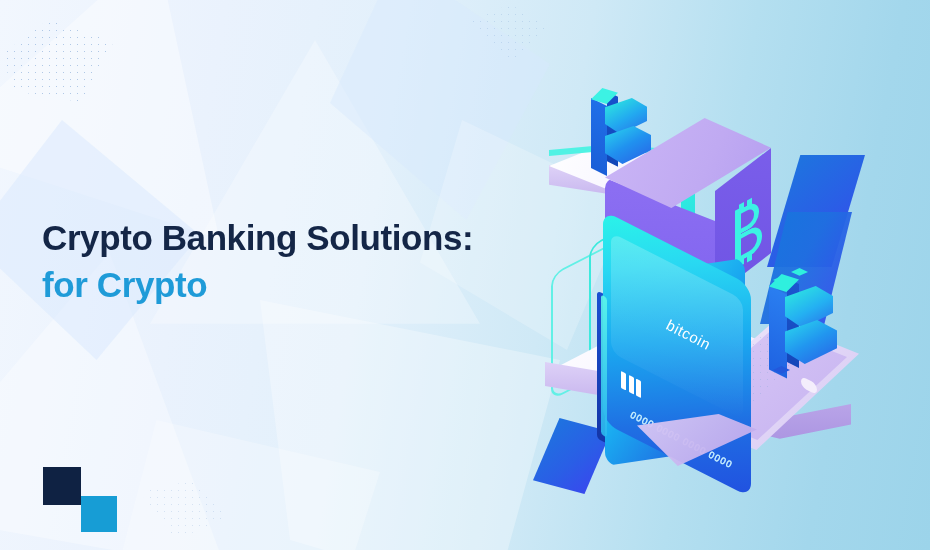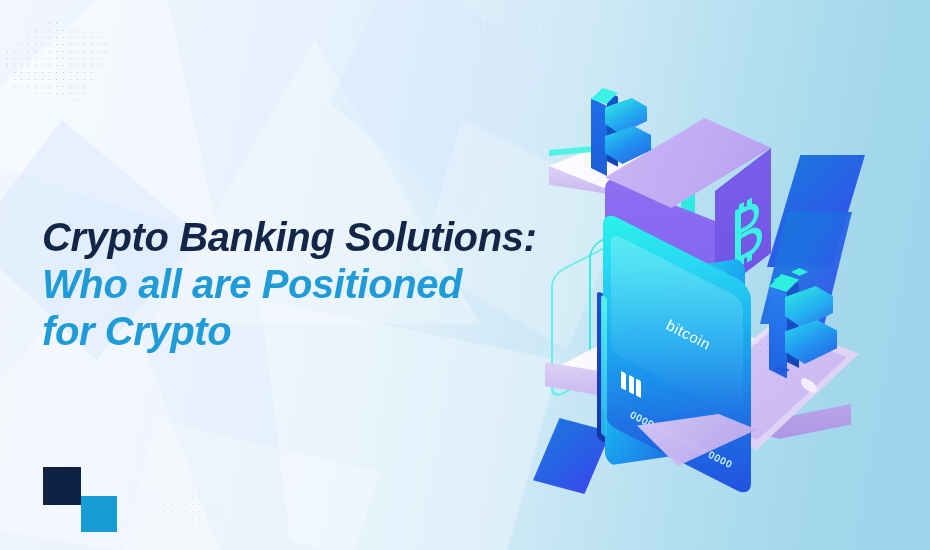--- a/index.html
+++ b/index.html
@@ -34,26 +34,25 @@
   }
 
   
   #headline {
     position:absolute;
     left:42px; top:214px;
     width:520px;
   }
   #headline .ln {
     display:block;
-    font-size:40px;
+    font-size:35px;
     font-weight:bold;
     letter-spacing:-0.4px;
     line-height:47px;
     white-space:nowrap;
-    font-style:italic;
   }
   #headline .ln1 { color:#142647; }
   #headline .ln2, #headline .ln3 { color:#1f9bd8; }
 
   
   #logo-mark { position:absolute; left:43px; top:467px; width:78px; height:64px; }
   #logo-mark .sq { position:absolute; }
   #logo-mark .sq-dark { left:0; top:0; width:38px; height:38px; background:#0f2243; }
   #logo-mark .sq-blue { left:38px; top:29px; width:36px; height:36px; background:#179dd5; }
 
@@ -143,21 +142,20 @@
   <div class="poly" style="left:-30px;top:120px;width:230px;height:240px;background:rgba(219,234,253,.55);clip-path:polygon(40% 0,100% 48%,55% 100%,0 50%);"></div>
   <div class="poly" style="left:420px;top:120px;width:210px;height:230px;background:rgba(255,255,255,.22);clip-path:polygon(20% 0,100% 35%,70% 100%,0 62%);"></div>
   <div class="poly" style="left:120px;top:420px;width:260px;height:200px;background:rgba(255,255,255,.26);clip-path:polygon(14% 0,100% 26%,82% 100%,0 70%);"></div>
 
   <div class="dots" style="left:4px;top:20px;width:110px;height:82px;clip-path:polygon(0 40%,40% 0,100% 26%,70% 100%,6% 86%);"></div>
   <div class="dots" style="left:470px;top:4px;width:80px;height:60px;opacity:.5;clip-path:polygon(0 30%,50% 0,100% 40%,55% 100%);"></div>
   <div class="dots" style="left:140px;top:480px;width:90px;height:60px;opacity:.45;clip-path:polygon(0 20%,60% 0,100% 60%,40% 100%);"></div>
 
   <div id="headline">
     <span class="ln ln1">Crypto Banking Solutions:</span>
-    <span class="ln ln2">Who all are Positioned</span>
     <span class="ln ln3">for Crypto</span>
   </div>
 
   <div id="logo-mark">
     <div class="sq sq-dark"></div>
     <div class="sq sq-blue"></div>
   </div>
 
   <div id="illus">
 

